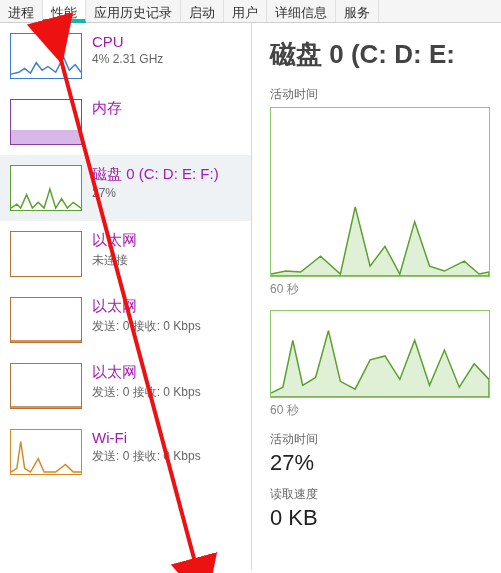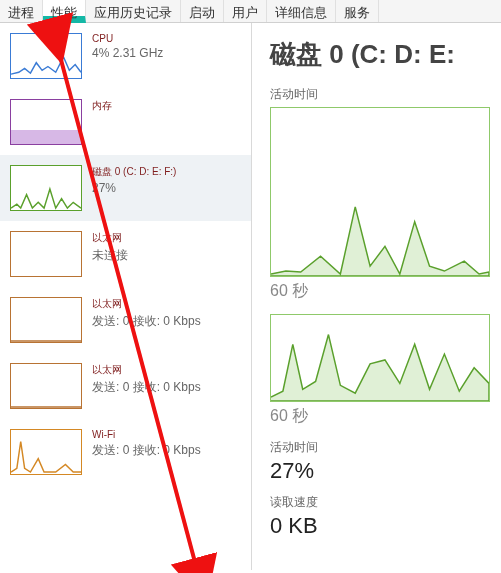--- a/index.html
+++ b/index.html
@@ -22,21 +22,21 @@
   }
   .tab {
     padding: 4px 8px;
     font-size: 13px;
     color: #333;
     border-right: 1px solid #e0e0e0;
     cursor: pointer;
   }
   .tab.active {
     background: #fff;
-    border-bottom: 7px solid #14b8a6;
+    border-bottom: 4px solid #14b8a6;
     margin-bottom: -1px;
   }
   
   .main {
     display: flex;
     height: calc(100% - 26px);
   }
   .sidebar {
     width: 252px;
     border-right: 1px solid #d9d9d9;
@@ -58,22 +58,22 @@
   .thumb {
     width: 72px;
     height: 46px;
     border: 1px solid #888;
     margin-right: 10px;
     position: relative;
     overflow: hidden;
     background: #fff;
   }
   .row-text .title {
-    font-size: 10px;
-    color: #7f1d1d;
+    font-size: 15px;
+    color: #a21caf;
     margin-bottom: 2px;
   }
   .row-text .sub {
     font-size: 12px;
     color: #666;
   }
   
   .thumb.cpu { border-color: #3a7bd5; }
   .thumb.cpu svg polyline { stroke: #3a7bd5; }
   .thumb.mem { border-color: #8a3fa0; }
@@ -104,21 +104,21 @@
     width: 220px;
     height: 170px;
     position: relative;
     background: #fff;
     overflow: hidden;
   }
   .big-chart.small { height: 88px; }
   .big-chart svg { position:absolute; left:0; bottom:0; width:100%; height:100%; }
   .big-chart polyline { fill: rgba(143,201,106,0.28); stroke:#5aa02c; stroke-width:1.5; }
   .axis-label {
-    font-size: 16px;
+    font-size: 12px;
     color: #888;
     margin-top: 4px;
     margin-bottom: 12px;
   }
   .stats {
     display: flex;
     gap: 20px;
     margin-top: 4px;
   }
   .stat .lbl { font-size: 12px; color: #666; }

